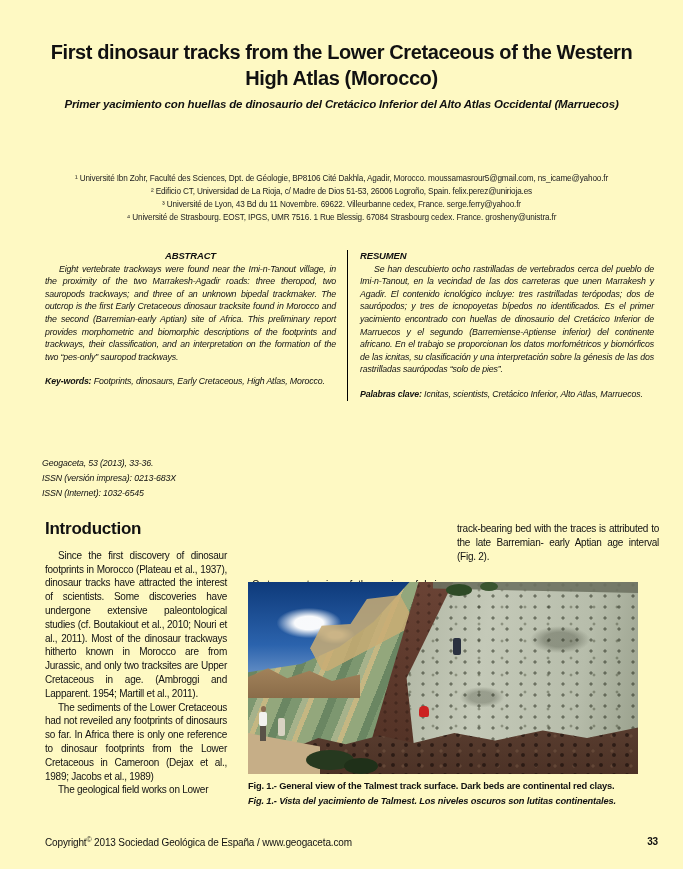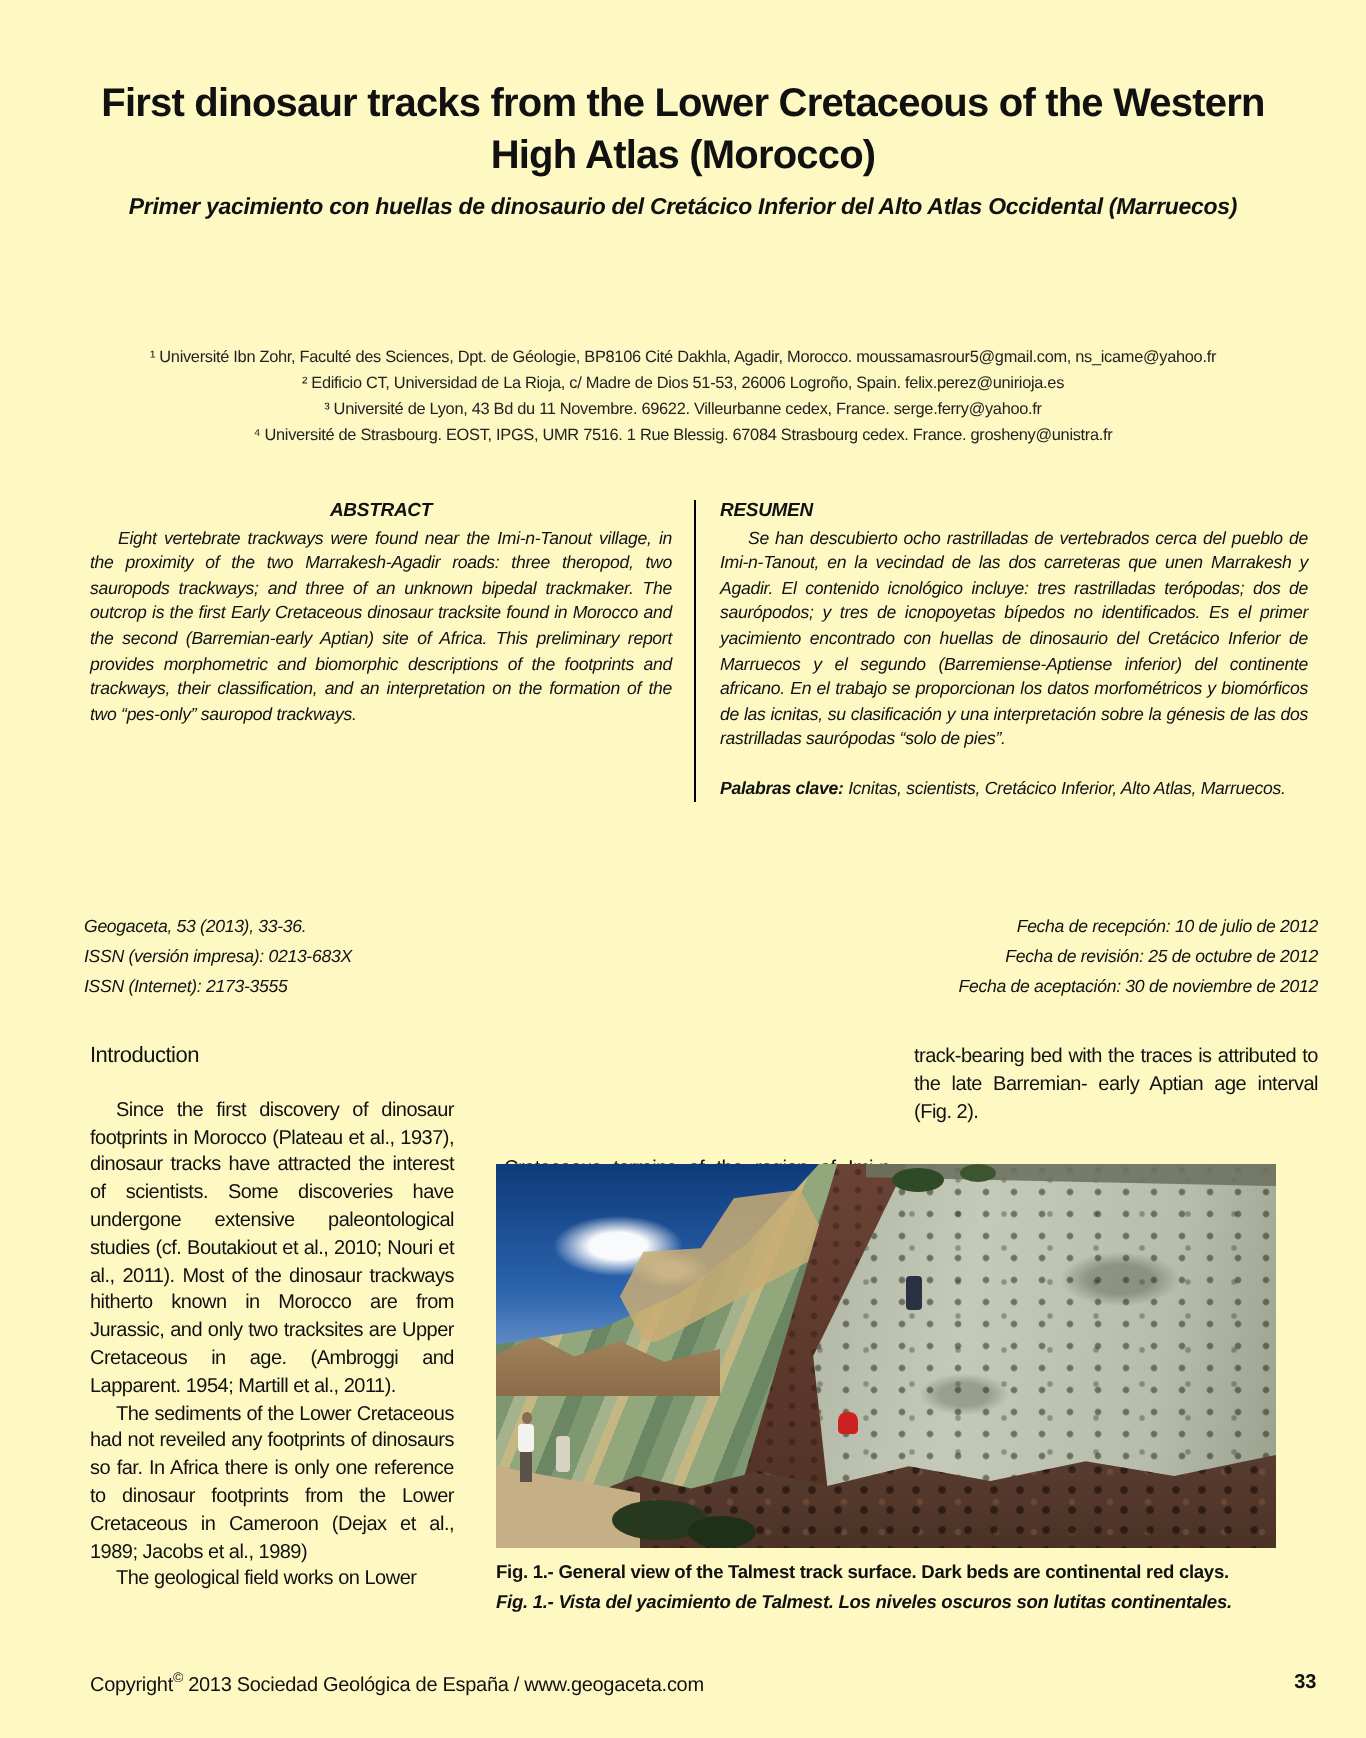--- a/index.html
+++ b/index.html
@@ -31,21 +31,21 @@
   
   .journal{position:absolute;top:456px;left:42px;width:617px;display:flex;
     justify-content:space-between;font-size:8.8px;font-style:italic;line-height:14.8px;}
   .journal .right{text-align:right;}
   
   .bodycol{position:absolute;font-size:10px;line-height:13.8px;text-align:justify;
     letter-spacing:-0.25px;}
   .col1{left:45px;top:522px;width:182px;}
   .col2{left:252px;top:550px;width:196px;margin-top:28px;}
   .col3{left:457px;top:522px;width:202px;}
-  .intro-head{font-size:11px;font-weight:normal;margin:0 0 13px 0;text-align:left;}
+  .intro-head{font-size:17px;font-weight:bold;margin:0 0 13px 0;text-align:left;}
   .bodycol p{margin:0;}
   .indent{text-indent:13px;}
   
   .photo{position:absolute;left:248px;top:582px;width:390px;height:192px;
     overflow:hidden;background:#b9bfae;}
   .photo div{position:absolute;}
   .ph-green{left:0;top:0;width:240px;height:192px;
     background:repeating-linear-gradient(112deg,#7d9770 0 10px,#a6b28b 10px 16px,#c5b782 16px 21px,#93a77c 21px 34px,#6a8662 34px 42px);}
   .ph-sky{left:0;top:0;width:190px;height:105px;
     background:linear-gradient(180deg,#0e3a7a 0%,#2b63ad 60%,#7ba0cf 100%);
@@ -123,38 +123,34 @@
     <div>¹ Université Ibn Zohr, Faculté des Sciences, Dpt. de Géologie, BP8106 Cité Dakhla, Agadir, Morocco. moussamasrour5@gmail.com, ns_icame@yahoo.fr</div>
     <div>² Edificio CT, Universidad de La Rioja, c/ Madre de Dios 51-53, 26006 Logroño, Spain. felix.perez@unirioja.es</div>
     <div>³ Université de Lyon, 43 Bd du 11 Novembre. 69622. Villeurbanne cedex, France. serge.ferry@yahoo.fr</div>
     <div>⁴ Université de Strasbourg. EOST, IPGS, UMR 7516. 1 Rue Blessig. 67084 Strasbourg cedex. France. grosheny@unistra.fr</div>
   </div>
 
   <div class="abstract-row">
     <div class="abs-col abs-left">
       <p class="abs-head">ABSTRACT</p>
       <p class="abs-body">Eight vertebrate trackways were found near the Imi-n-Tanout village, in the proximity of the two Marrakesh-Agadir roads: three theropod, two sauropods trackways; and three of an unknown bipedal trackmaker. The outcrop is the first Early Cretaceous dinosaur tracksite found in Morocco and the second (Barremian-early Aptian) site of Africa. This preliminary report provides morphometric and biomorphic descriptions of the footprints and trackways, their classification, and an interpretation on the formation of the two “pes-only” sauropod trackways.</p>
+      <p class="abs-keys"><b>Key-words:</b><span> Footprints, dinosaurs, Early Cretaceous, High Atlas, Morocco.</span></p>
     </div>
     <div class="abs-col abs-right">
       <p class="abs-head">RESUMEN</p>
       <p class="abs-body">Se han descubierto ocho rastrilladas de vertebrados cerca del pueblo de Imi-n-Tanout, en la vecindad de las dos carreteras que unen Marrakesh y Agadir. El contenido icnológico incluye: tres rastrilladas terópodas; dos de saurópodos; y tres de icnopoyetas bípedos no identificados. Es el primer yacimiento encontrado con huellas de dinosaurio del Cretácico Inferior de Marruecos y el segundo (Barremiense-Aptiense inferior) del continente africano. En el trabajo se proporcionan los datos morfométricos y biomórficos de las icnitas, su clasificación y una interpretación sobre la génesis de las dos rastrilladas saurópodas “solo de pies”.</p>
       <p class="abs-keys"><b>Palabras clave:</b><span> Icnitas, scientists, Cretácico Inferior, Alto Atlas, Marruecos.</span></p>
     </div>
   </div>
 
   <div class="journal">
     <div class="left">
       <div>Geogaceta, 53 (2013), 33-36.</div>
       <div>ISSN (versión impresa): 0213-683X</div>
-      <div>ISSN (Internet): 2173-3555</div>
-    </div>
-    <div class="right">
-      <div>Fecha de recepción: 10 de julio de 2012</div>
-      <div>Fecha de revisión: 25 de octubre de 2012</div>
-      <div>Fecha de aceptación: 30 de noviembre de 2012</div>
+      <div>ISSN (Internet): 1032-6545</div>
     </div>
   </div>
 
   <div class="bodycol col1">
     <h2 class="intro-head">Introduction</h2>
     <p class="indent">Since the first discovery of dinosaur footprints in Morocco (Plateau et al., 1937), dinosaur tracks have attracted the interest of scientists. Some discoveries have undergone extensive paleontological studies (cf. Boutakiout et al., 2010; Nouri et al., 2011). Most of the dinosaur trackways hitherto known in Morocco are from Jurassic, and only two tracksites are Upper Cretaceous in age. (Ambroggi and Lapparent. 1954; Martill et al., 2011).</p>
     <p class="indent">The sediments of the Lower Cretaceous had not reveiled any footprints of dinosaurs so far. In Africa there is only one reference to dinosaur footprints from the Lower Cretaceous in Cameroon (Dejax et al., 1989; Jacobs et al., 1989)</p>
     <p class="indent">The geological field works on Lower</p>
   </div>
 

